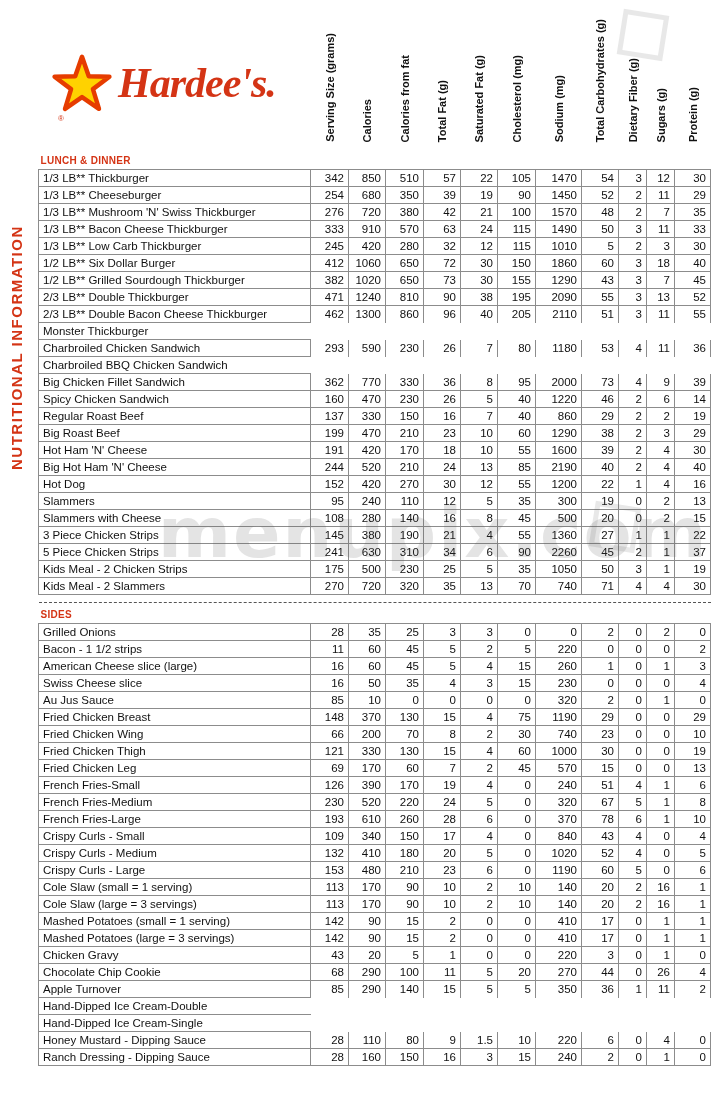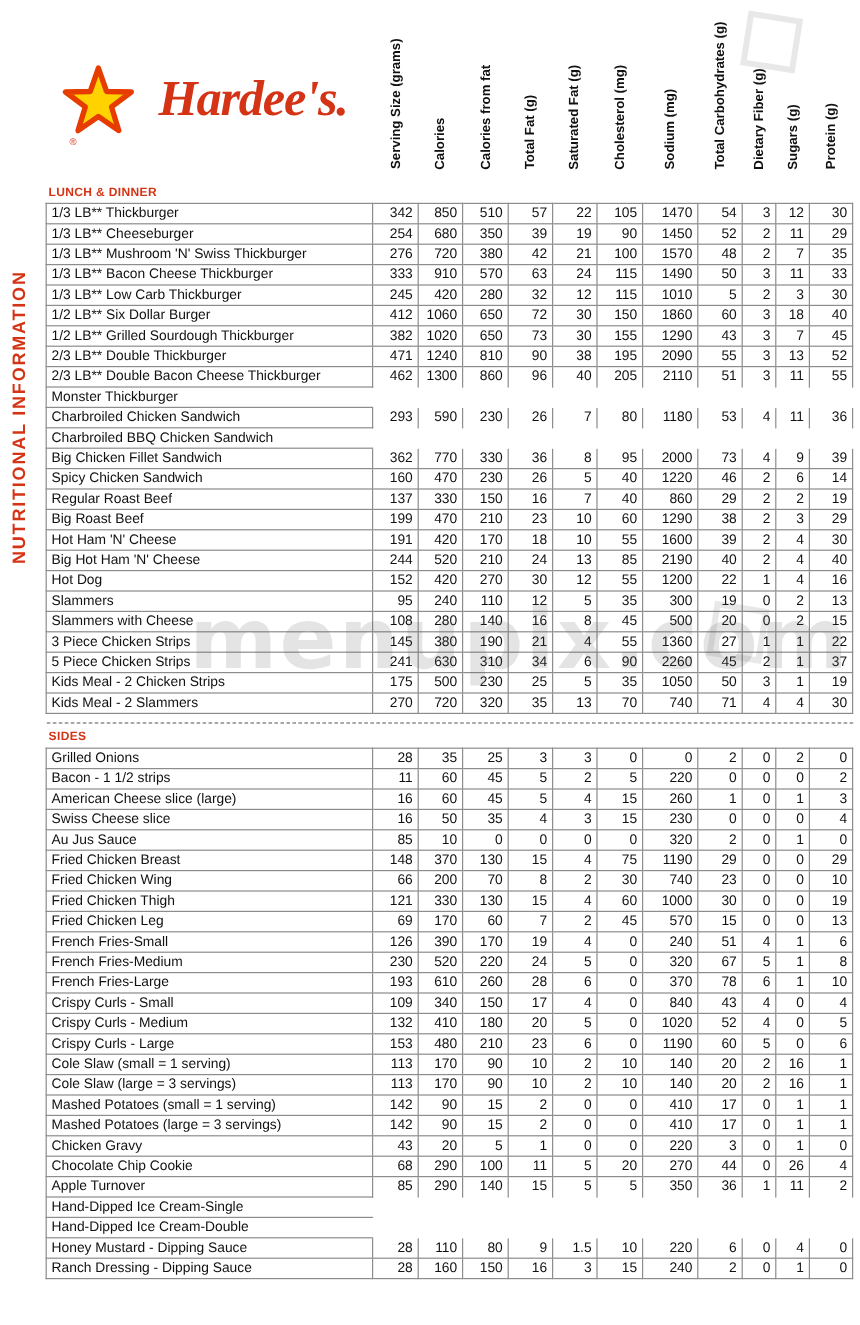--- a/index.html
+++ b/index.html
@@ -15,21 +15,21 @@
     writing-mode:vertical-rl; transform:rotate(180deg);
     color:var(--accent_red,#d43415); font-weight:bold; font-size:15px;
     letter-spacing:1.5px; white-space:nowrap;
   }
 
   
   .logo { position:absolute; left:50px; top:50px; display:flex; align-items:center; z-index:2; }
   .logo svg { width:64px; height:66px; display:block; }
   .brand-text {
     font-family:"Liberation Serif", serif; font-style:italic; font-weight:bold;
-    font-size:42px; color:var(--accent_red,#d43415); margin-left:18px; letter-spacing:-1px;
+    font-size:42px; color:var(--accent_red,#d43415); margin-left:4px; letter-spacing:-1px;
     line-height:1;
   }
   .reg-mark {
     position:absolute; left:58px; top:114px; font-size:8px;
     color:var(--accent_red,#d43415);
   }
 
   
   .menu-table {
     position:absolute; left:38px; top:0; width:672px;
@@ -761,25 +761,25 @@
         <td class="num-cell">15</td>
         <td class="num-cell">5</td>
         <td class="num-cell">5</td>
         <td class="num-cell">350</td>
         <td class="num-cell">36</td>
         <td class="num-cell">1</td>
         <td class="num-cell">11</td>
         <td class="num-cell">2</td>
       </tr>
       <tr class="data-row">
+        <td class="name-cell">Hand-Dipped Ice Cream-Double</td>
+        <td colspan="11" class="blank-cell"></td>
+      </tr>
+      <tr class="data-row">
         <td class="name-cell">Hand-Dipped Ice Cream-Single</td>
-        <td colspan="11" class="blank-cell"></td>
-      </tr>
-      <tr class="data-row">
-        <td class="name-cell">Hand-Dipped Ice Cream-Double</td>
         <td colspan="11" class="blank-cell"></td>
       </tr>
       <tr class="data-row">
         <td class="name-cell">Honey Mustard - Dipping Sauce</td>
         <td class="num-cell">28</td>
         <td class="num-cell">110</td>
         <td class="num-cell">80</td>
         <td class="num-cell">9</td>
         <td class="num-cell">1.5</td>
         <td class="num-cell">10</td>

